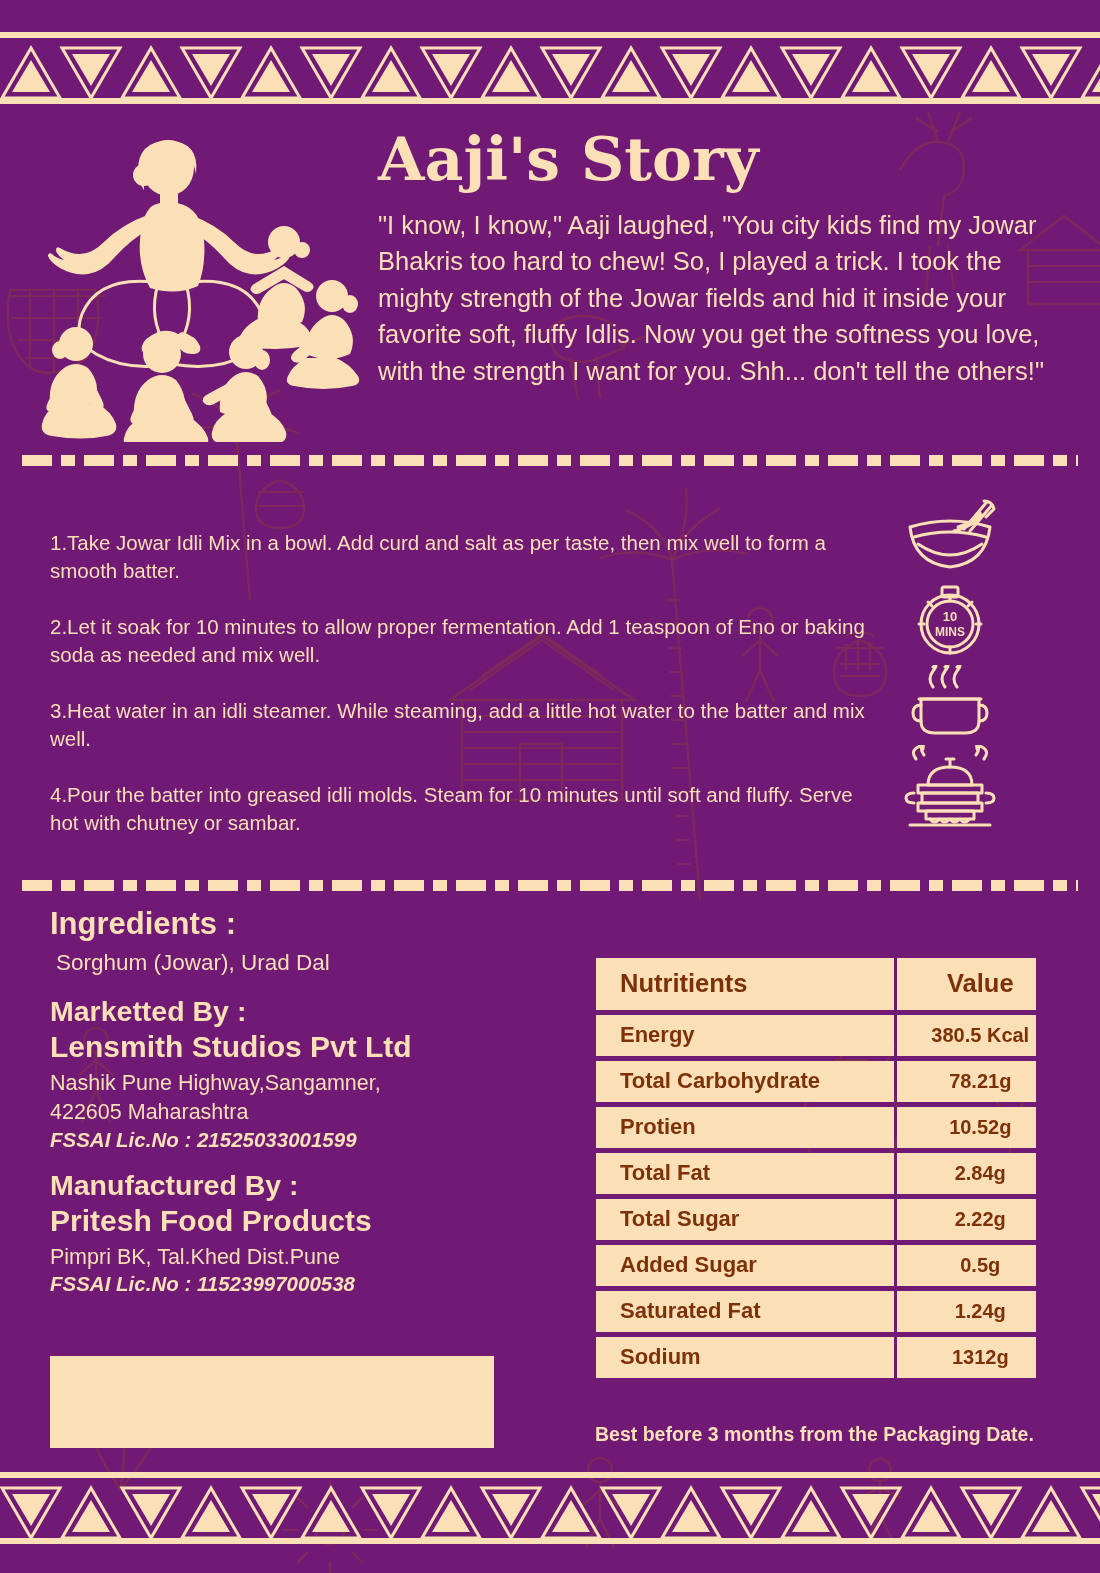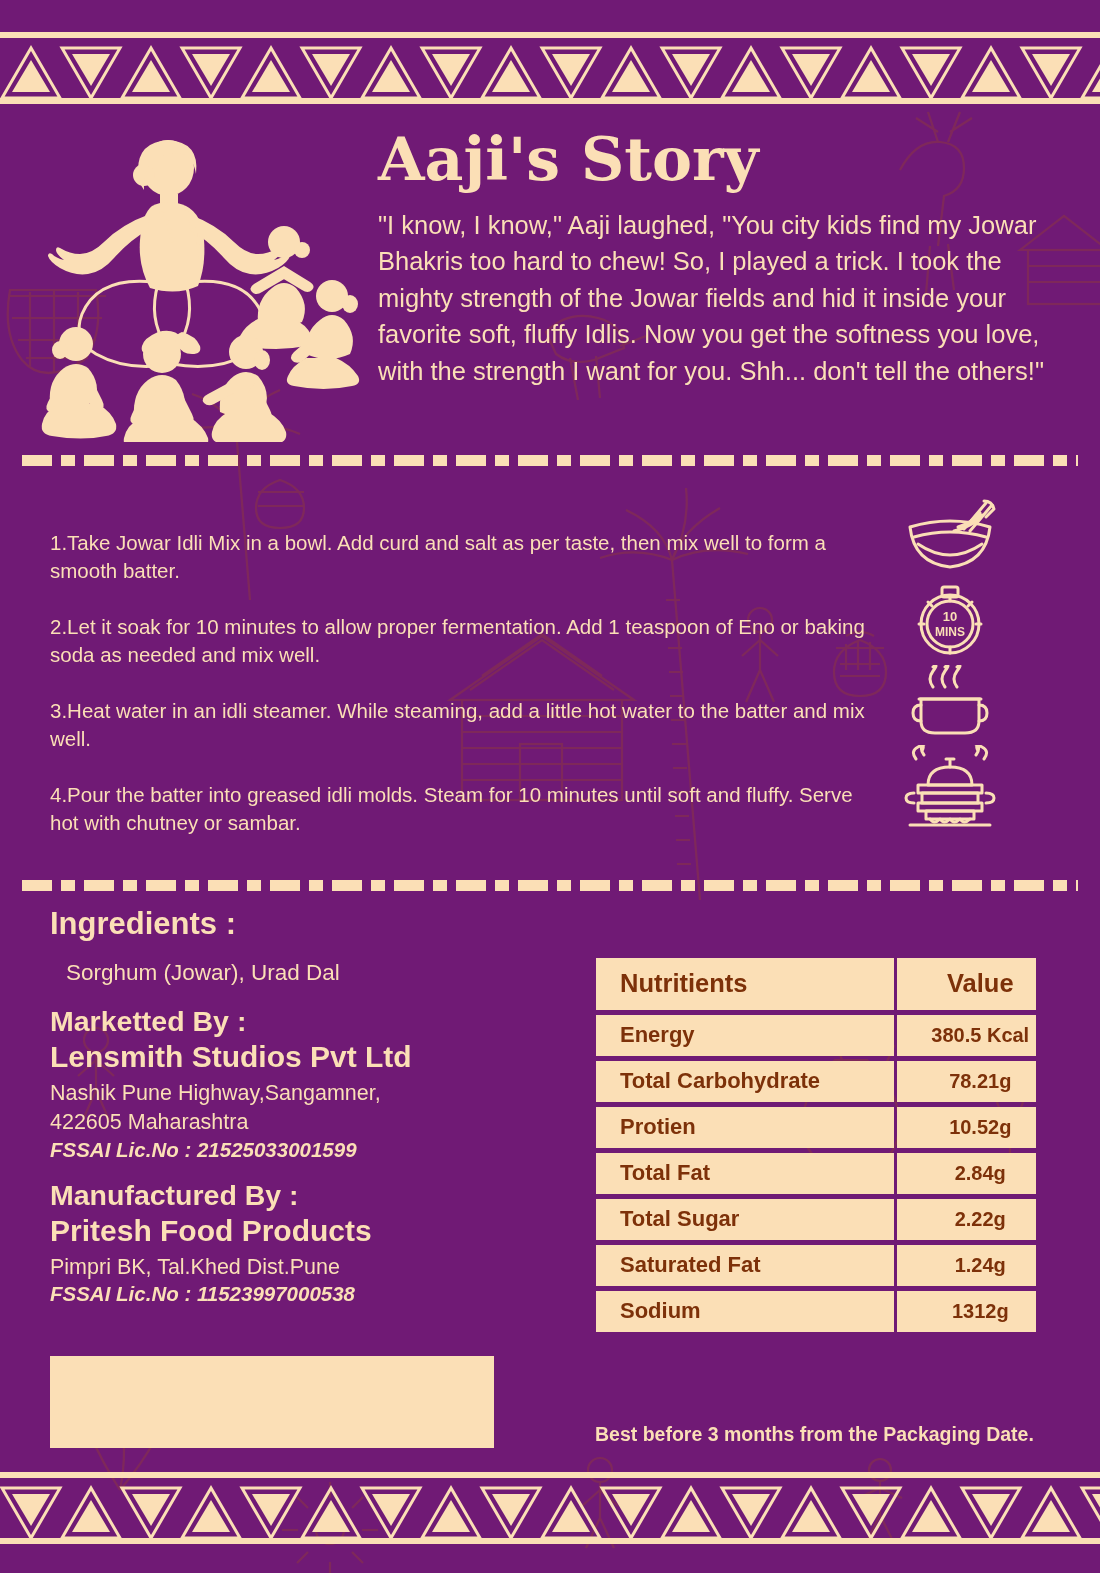--- a/index.html
+++ b/index.html
@@ -131,21 +131,21 @@
   .ing-head {
     font-size: 31px;
     font-weight: 700;
     margin: 0 0 3px 0;
     color: #fbdfb6;
   }
   .ing-line {
     font-size: 22.5px;
     line-height: 1.33;
     font-weight: 500;
-    margin: 16px;
+    margin: 6px;
     color: #fbdfb6;
   }
   .blk-head {
     font-size: 28.5px;
     font-weight: 700;
     margin: 17px 0 2px 0;
     color: #fbdfb6;
   }
   .blk-name {
     font-size: 30px;
@@ -555,20 +555,24 @@
         <td class="k">Protien</td>
         <td class="v">10.52g</td>
       </tr>
       <tr>
         <td class="k">Total Fat</td>
         <td class="v">2.84g</td>
       </tr>
       <tr>
         <td class="k">Total Sugar</td>
         <td class="v">2.22g</td>
+      </tr>
+      <tr>
+        <td class="k">Added Sugar</td>
+        <td class="v">0.5g</td>
       </tr>
       <tr>
         <td class="k">Saturated Fat</td>
         <td class="v">1.24g</td>
       </tr>
       <tr>
         <td class="k">Sodium</td>
         <td class="v">1312g</td>
       </tr>
     </tbody>

